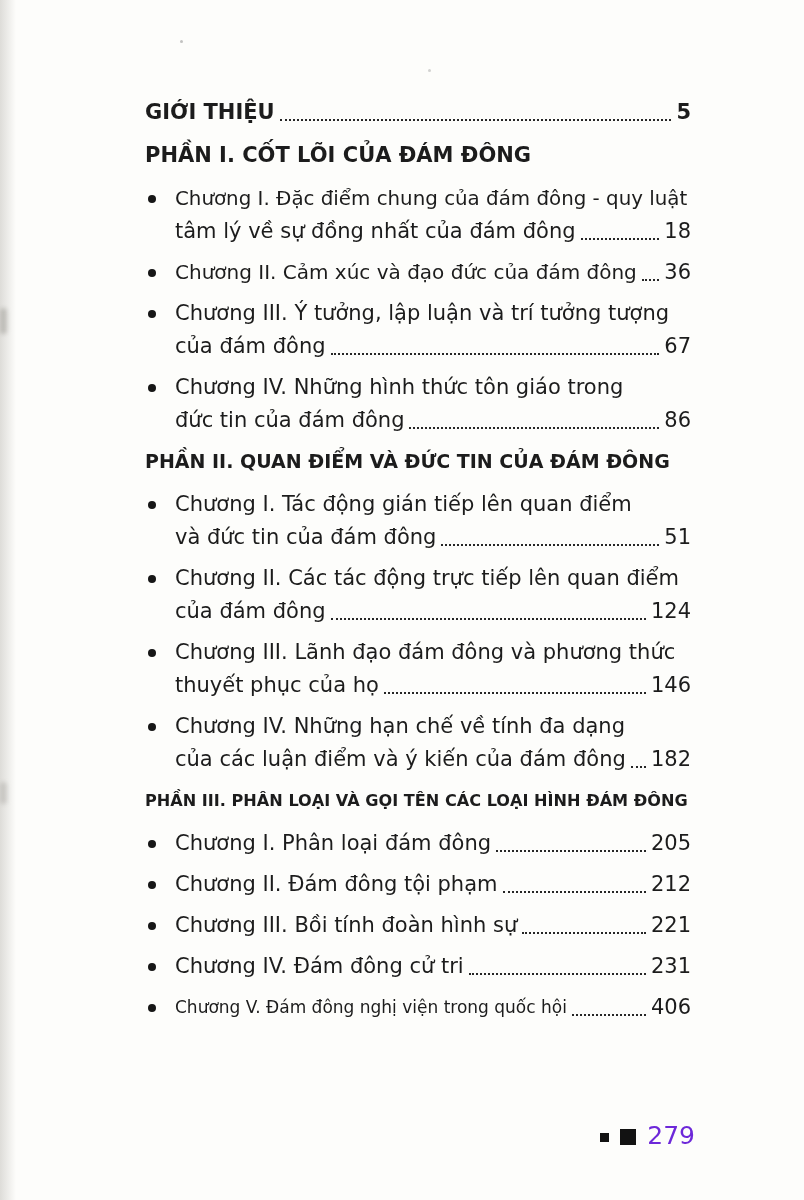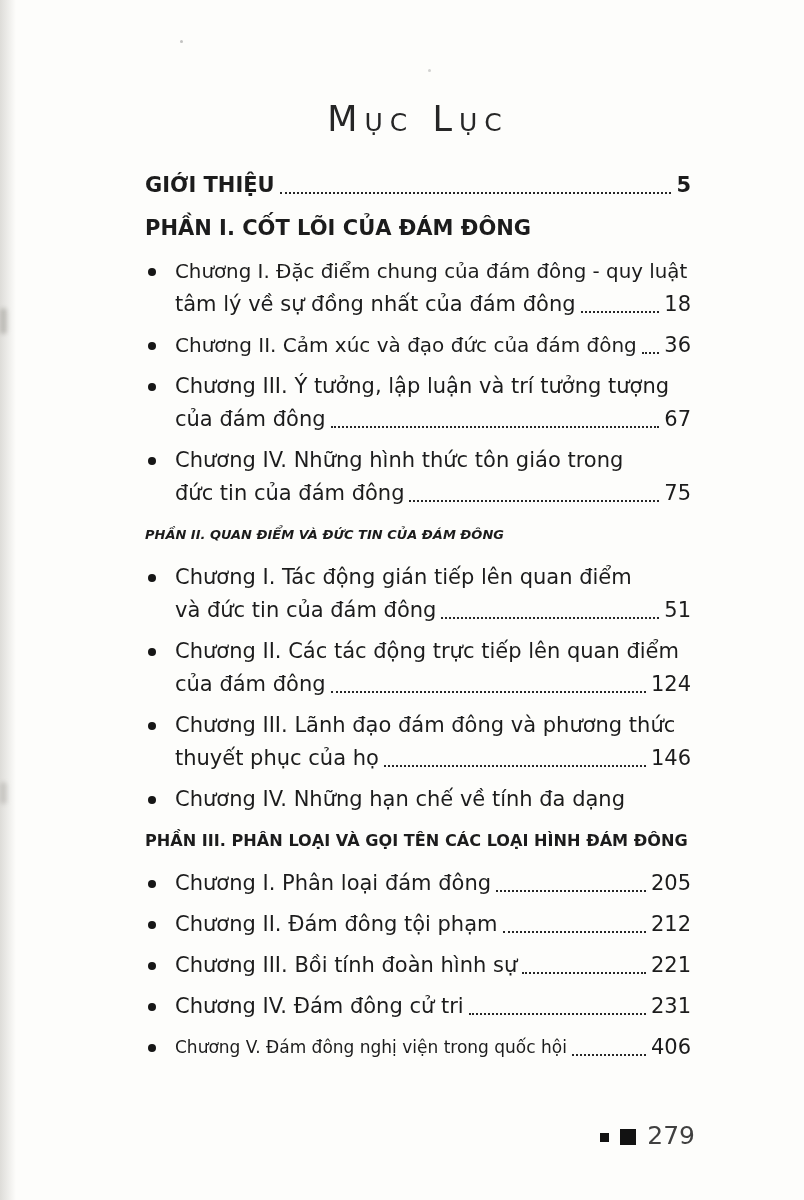--- a/index.html
+++ b/index.html
@@ -68,34 +68,33 @@
     margin: 0 3px 8px 5px;
   }
   .pagenum { flex: none; margin-left: 2px; }
 
   .footer {
     position: absolute; right: 109px; bottom: 50px;
     display: flex; align-items: center; gap: 11px;
   }
   .sq-small { width: 9px;  height: 9px;  background: #121212; margin-top: 4px; }
   .sq-large { width: 16px; height: 16px; background: #121212; margin-top: 2px; }
-  .folio { font-size: 25px; color: #404040; }
+  .folio { font-size: 25px; color: #6d28d9; }
 </style>
 </head>
 <body>
 
 <div class="page">
   <div class="edge-shadow"></div>
   <div class="smudge s1"></div>
   <div class="smudge s2"></div>
   <div class="speck a"></div>
   <div class="speck b"></div>
 
   <div class="content">
-    <h1 class="title">Mục Lục</h1>
     <div class="toc">
         <div class="entry intro">
           <div class="entry-body">
             <div class="line">
               <span class="text">GIỚI THIỆU</span>
               <span class="leader"></span>
               <span class="pagenum">5</span>
             </div>
           </div>
         </div>
@@ -144,28 +143,28 @@
         </div>
         <div class="entry chapter">
           <span class="bullet"></span>
           <div class="entry-body">
             <div class="line">
               <span class="text">Chương IV. Những hình thức tôn giáo trong</span>
             </div>
             <div class="line">
               <span class="text">đức tin của đám đông</span>
               <span class="leader"></span>
-              <span class="pagenum">75</span>
+              <span class="pagenum">86</span>
             </div>
           </div>
         </div>
         <div class="entry part">
           <div class="entry-body">
             <div class="line">
-              <span class="text" style="font-size: 13px; font-style: italic;">PHẦN II. QUAN ĐIỂM VÀ ĐỨC TIN CỦA ĐÁM ĐÔNG</span>
+              <span class="text" style="font-size: 19px;">PHẦN II. QUAN ĐIỂM VÀ ĐỨC TIN CỦA ĐÁM ĐÔNG</span>
             </div>
           </div>
         </div>
         <div class="entry chapter">
           <span class="bullet"></span>
           <div class="entry-body">
             <div class="line">
               <span class="text">Chương I. Tác động gián tiếp lên quan điểm</span>
             </div>
             <div class="line">
@@ -199,20 +198,25 @@
               <span class="leader"></span>
               <span class="pagenum">146</span>
             </div>
           </div>
         </div>
         <div class="entry chapter">
           <span class="bullet"></span>
           <div class="entry-body">
             <div class="line">
               <span class="text">Chương IV. Những hạn chế về tính đa dạng</span>
+            </div>
+            <div class="line">
+              <span class="text">của các luận điểm và ý kiến của đám đông</span>
+              <span class="leader"></span>
+              <span class="pagenum">182</span>
             </div>
           </div>
         </div>
         <div class="entry part">
           <div class="entry-body">
             <div class="line">
               <span class="text" style="font-size: 16.1287px; text-align: center;">PHẦN III. PHÂN LOẠI VÀ GỌI TÊN CÁC LOẠI HÌNH ĐÁM ĐÔNG</span>
             </div>
           </div>
         </div>

